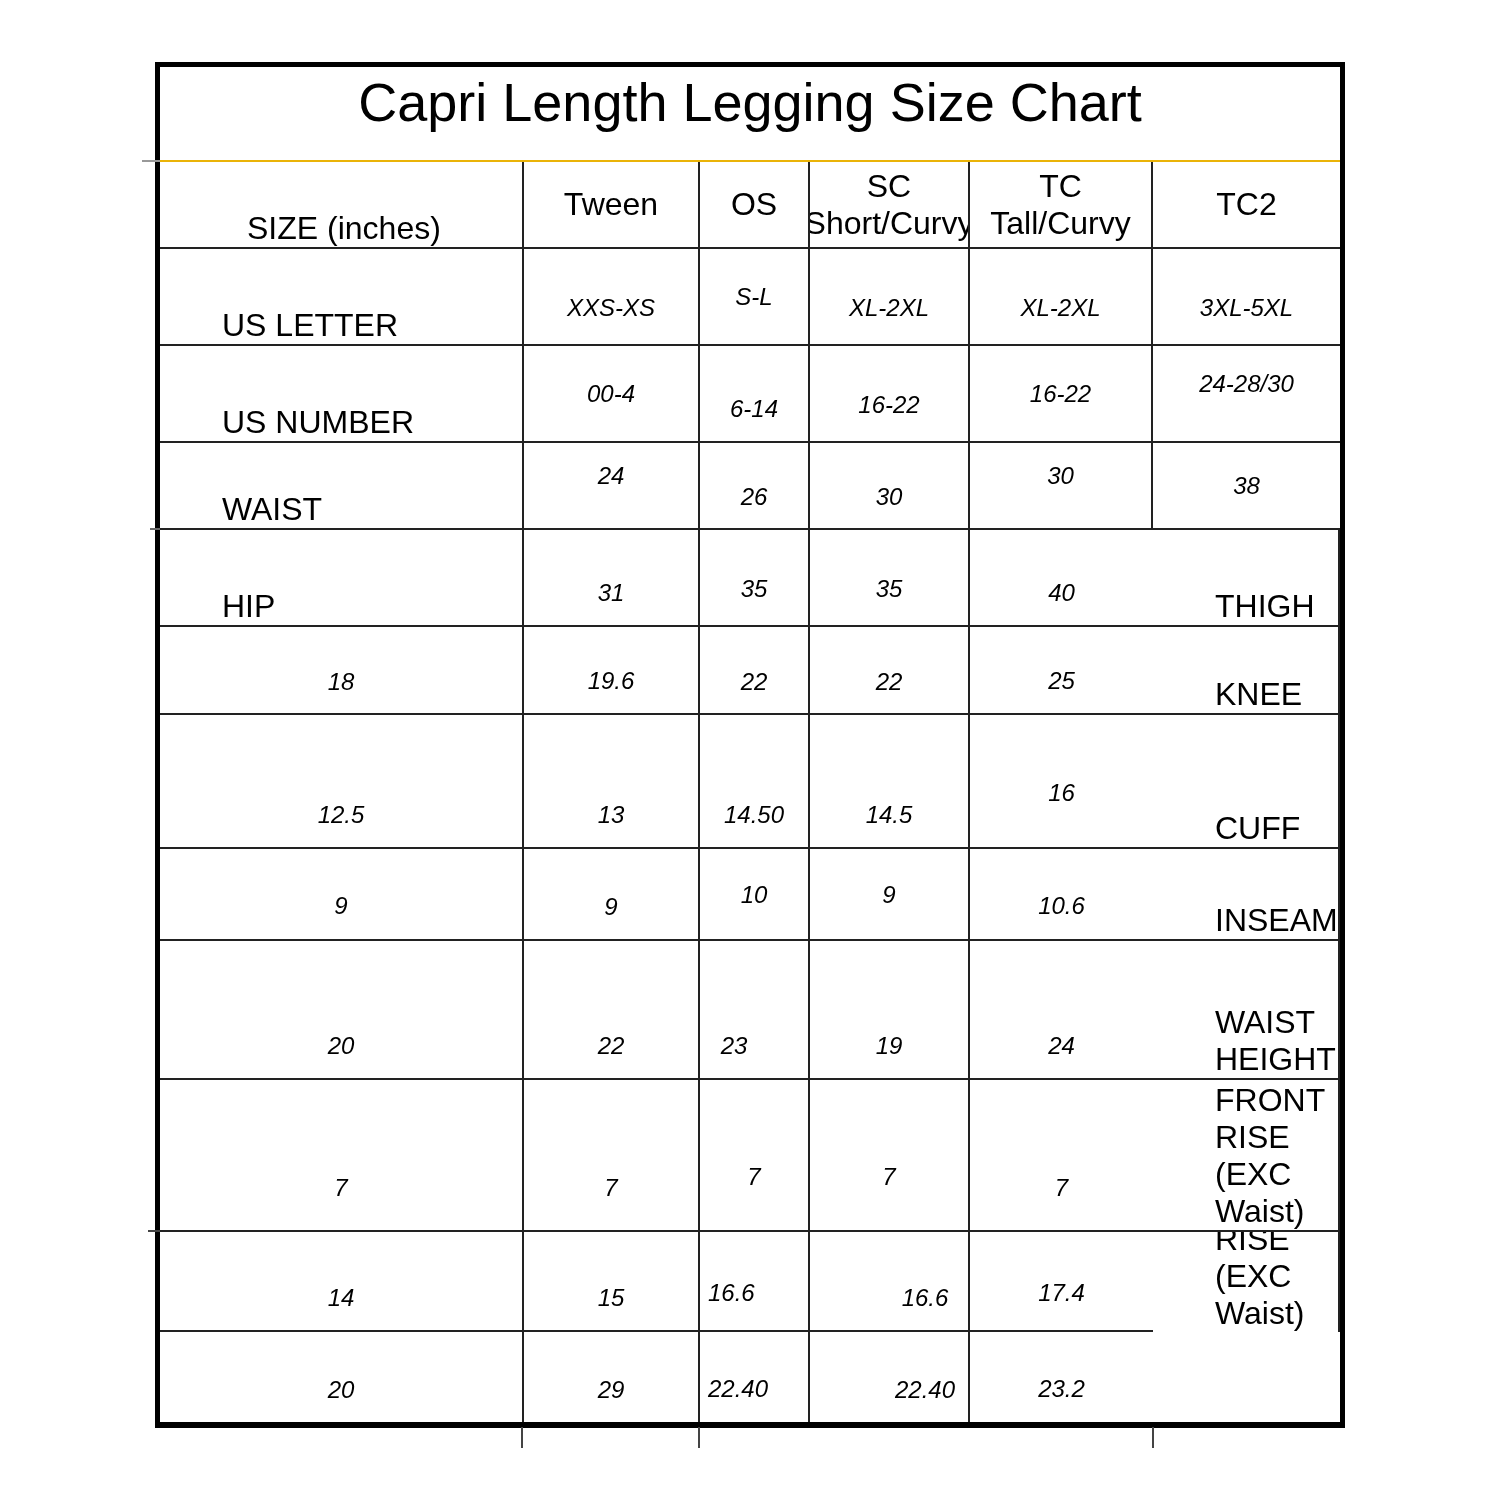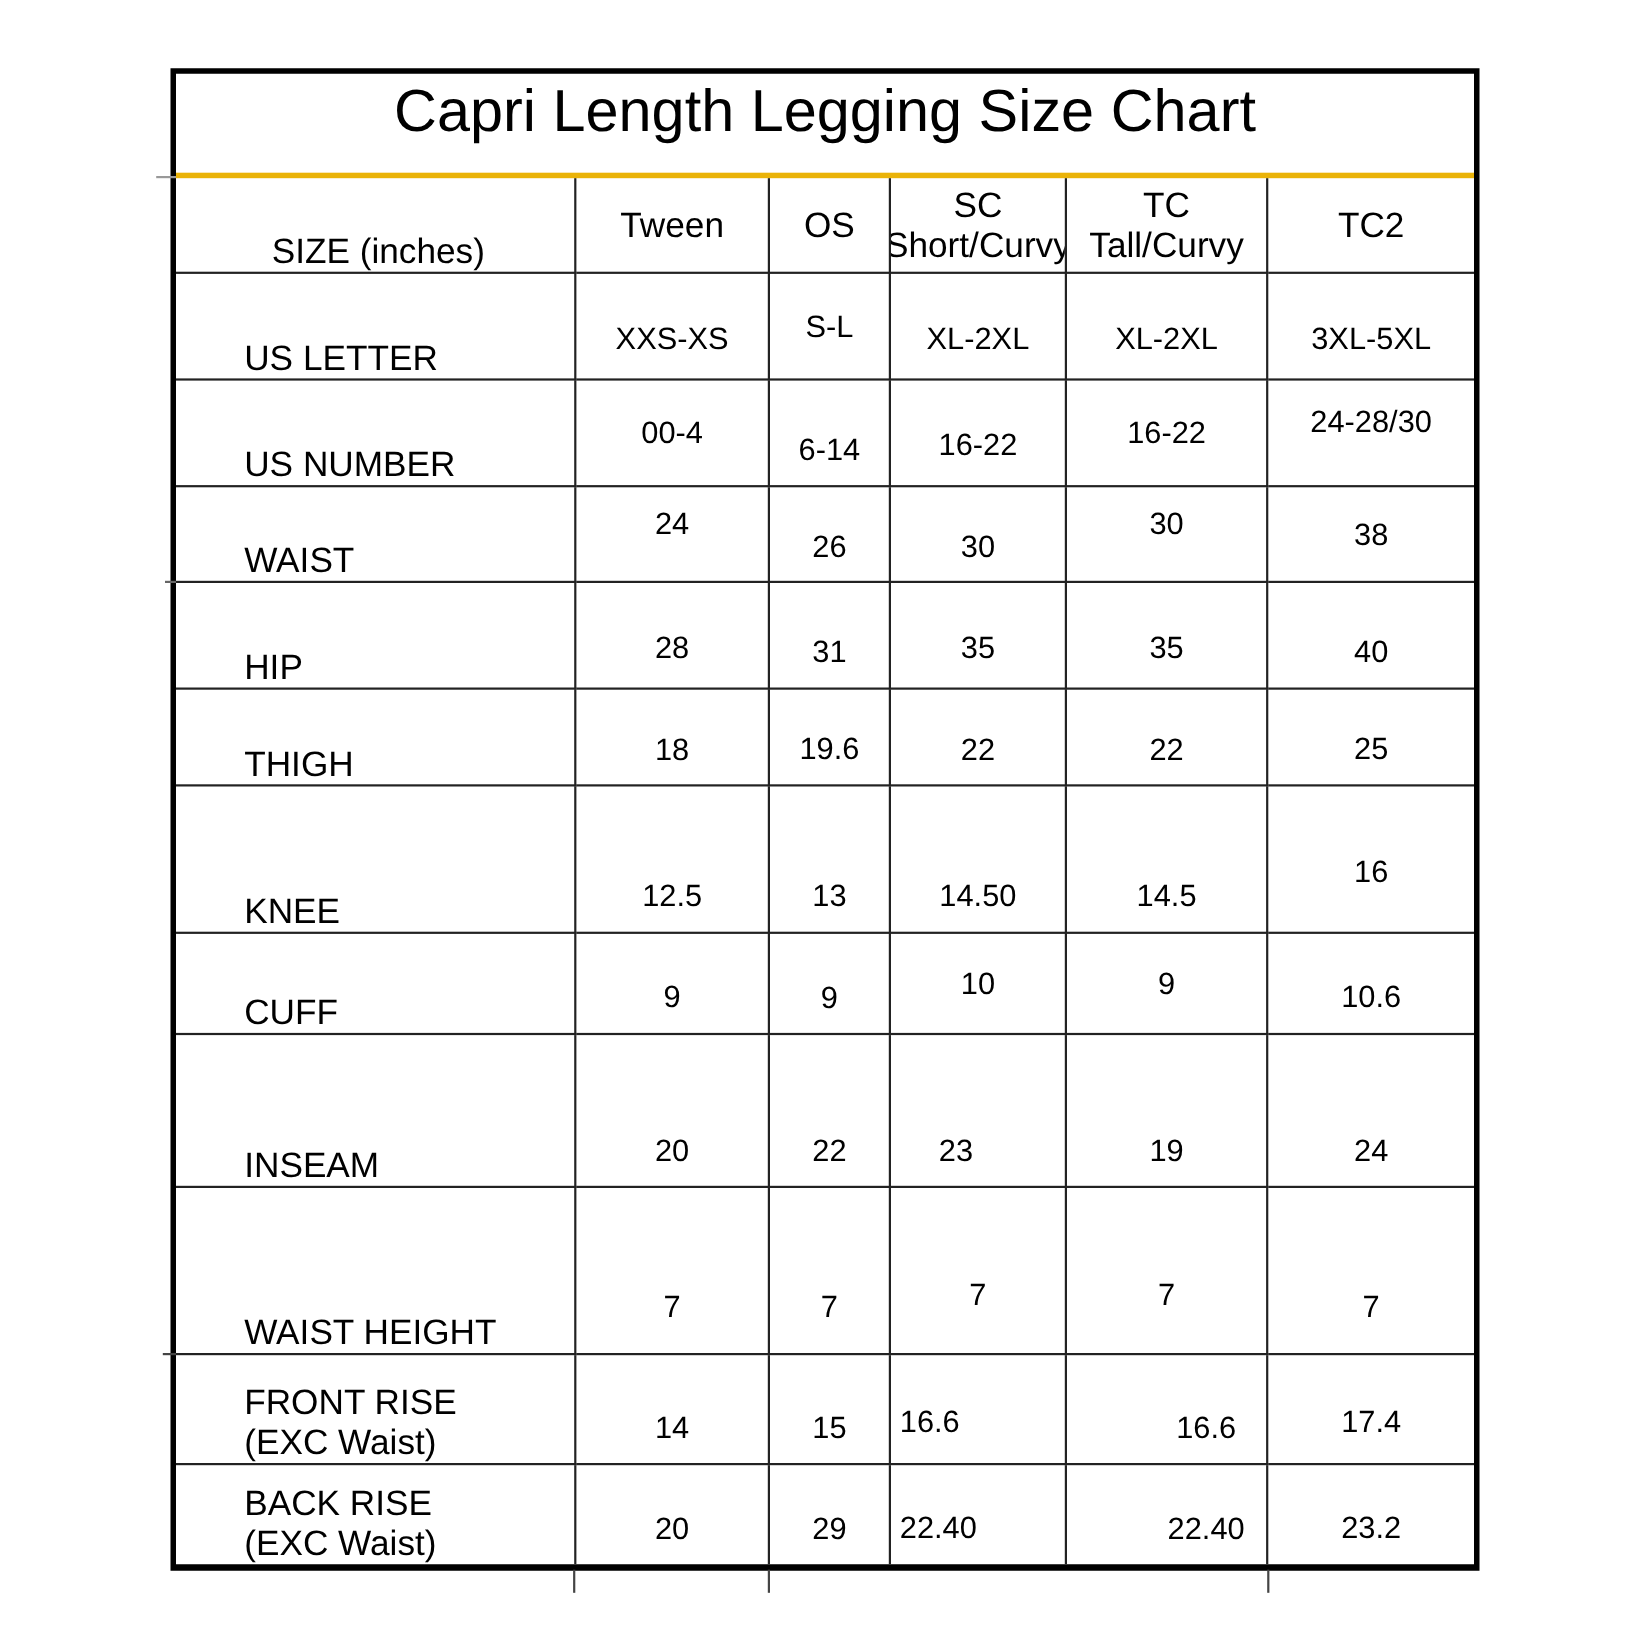--- a/index.html
+++ b/index.html
@@ -34,21 +34,21 @@
     box-sizing: border-box;
     border-right: 2px solid #222222;
     border-bottom: 2px solid #222222;
     overflow: hidden;
   }
   .lc { border-right: none; }
   .lr { border-bottom: none; }
   .title-cell {
     grid-column: 1 / -1;
     border-right: none;
-    border-bottom: 5px solid #eab308;
+    border-bottom: 2px solid #eab308;
     display: flex;
     align-items: center;
     justify-content: center;
     padding-bottom: 22px;
   }
   .title-text {
     font-size: 54px;
     white-space: nowrap;
   }
   .t {
@@ -67,21 +67,22 @@
     display: flex;
     align-items: flex-end;
     padding-left: 62px;
     font-size: 32px;
   }
   .corner { padding-left: 87px; }
   .val {
     display: flex;
     align-items: center;
     justify-content: center;
-    font-size: 28px;
+    font-size: 24px;
+    font-style: italic;
   }
   .lo  { padding-top: 22px; }
   .hi  { padding-bottom: 20px; }
   .bot { align-items: flex-end; padding-bottom: 14px; }
   .vh1 { align-items: flex-end; padding-bottom: 24px; }
   .vh2 { align-items: flex-end; padding-bottom: 35px; }
   .left { justify-content: flex-start; padding-left: 8px; }
   .nudge-l { padding-right: 40px; }
   .nudge-r { padding-left: 72px; }
   .tick {
@@ -173,23 +174,20 @@
     <div class="c val hi">
         <span class="t">30</span>
       </div>
     <div class="c val lc">
         <span class="t">38</span>
       </div>
 
     <div class="c lab">
         <span class="t">HIP</span>
       </div>
-    <div class="c val lo">
-        <span class="t">28</span>
-      </div>
     <div class="c val bot">
         <span class="t">31</span>
       </div>
     <div class="c val lo">
         <span class="t">35</span>
       </div>
     <div class="c val lo">
         <span class="t">35</span>
       </div>
     <div class="c val bot lc">

